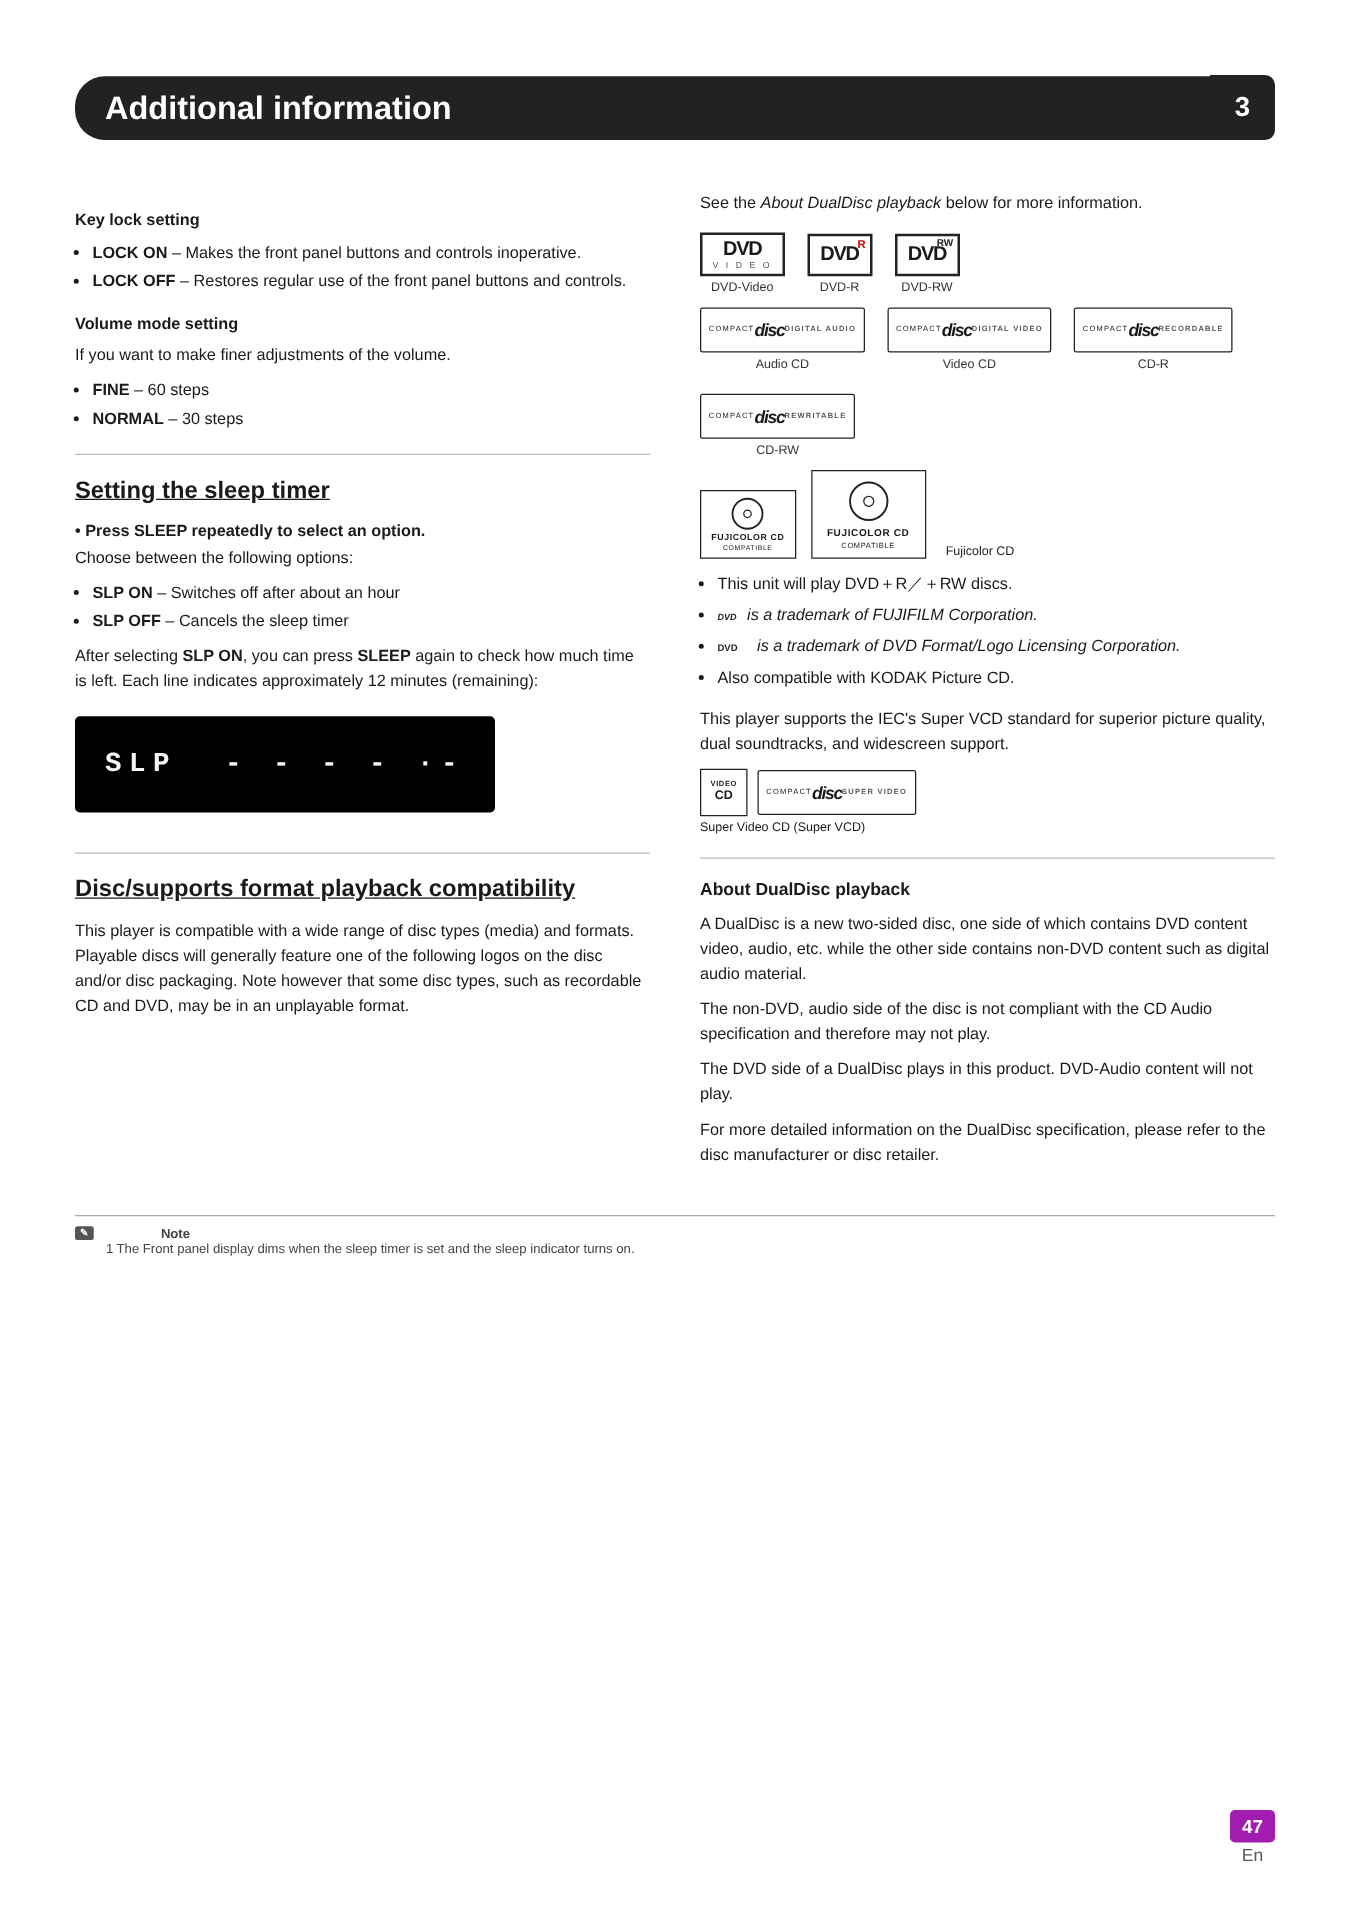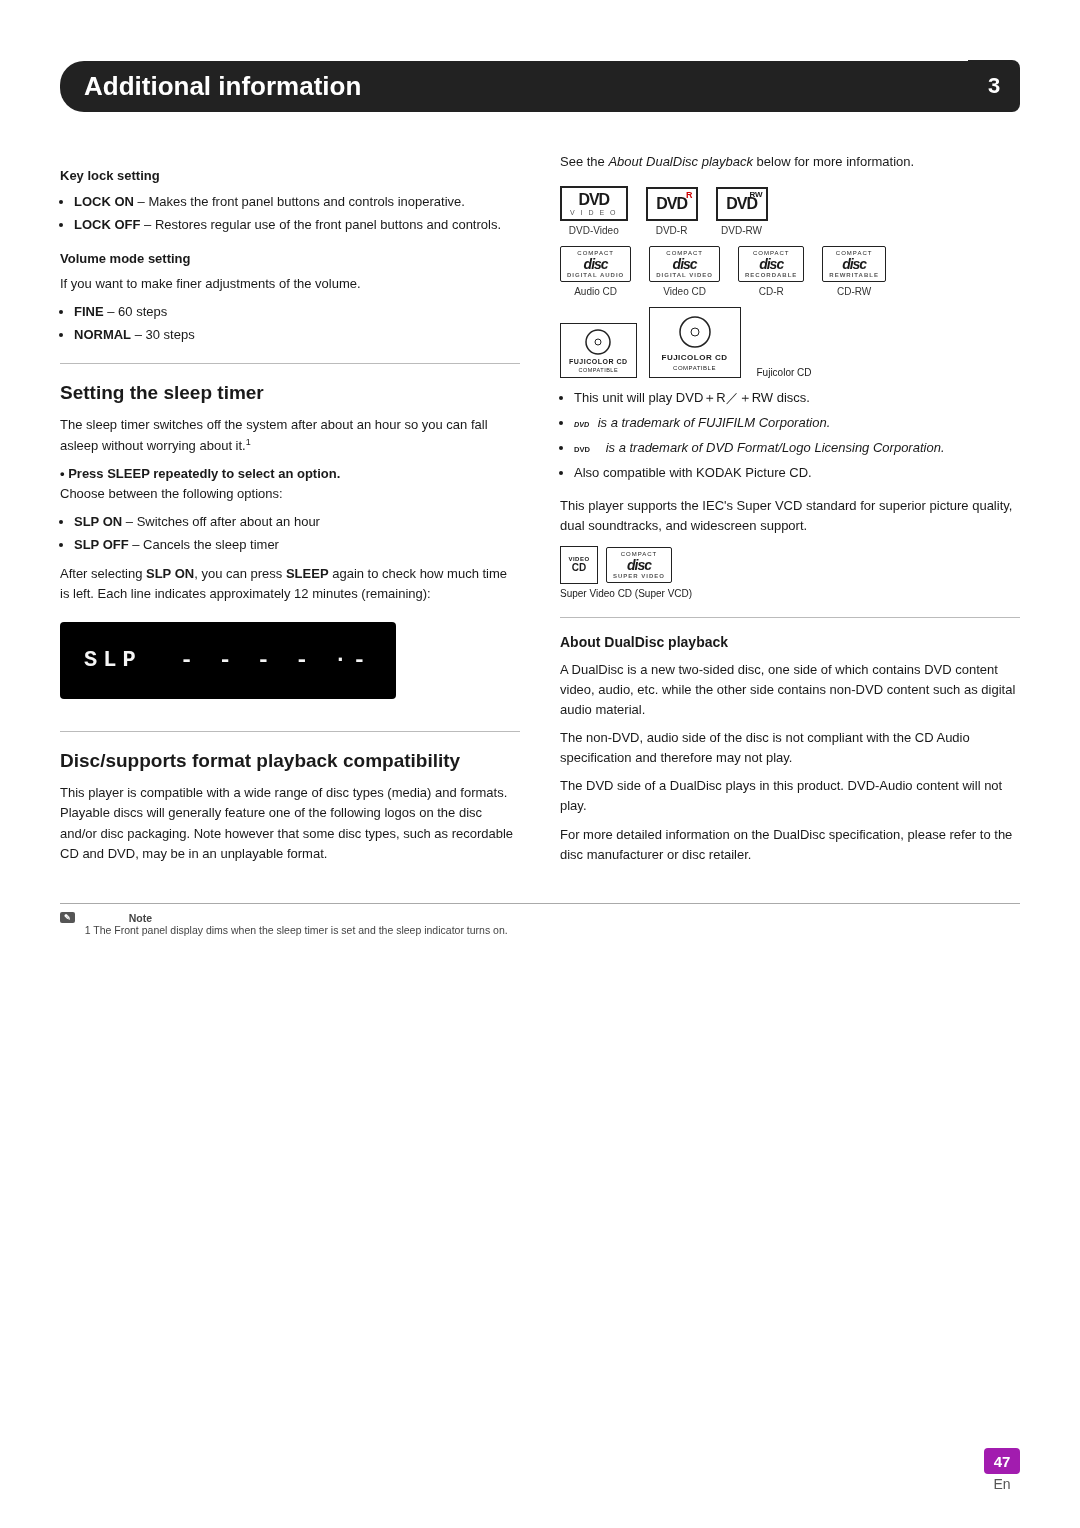--- a/index.html
+++ b/index.html
@@ -95,20 +95,21 @@
       border-top: 1px solid #bbb;
       margin: 18px 0 14px 0;
     }
 
     
     .big-section-title {
       font-size: 19px;
       font-weight: bold;
       margin-bottom: 8px;
       margin-top: 0;
+      text-decoration: underline;
     }
 
     
     .slp-display {
       background: #000000;
       color: #f5f5f5;
       font-family: 'Courier New', monospace;
       font-size: 22px;
       font-weight: bold;
       letter-spacing: 6px;
@@ -170,21 +171,20 @@
       top: 2px;
       right: 3px;
       color: #c00;
     }
 
     
     .cd-logo {
       border: 1.5px solid #222;
       padding: 2px 6px;
       display: inline-flex;
-      flex-direction: column;
       align-items: center;
       font-weight: bold;
       font-size: 10px;
       min-width: 44px;
       min-height: 36px;
       justify-content: center;
       position: relative;
       border-radius: 2px;
     }
     .cd-logo .compact-label {
@@ -385,21 +385,20 @@
         <ul>
           <li><b>FINE</b> – 60 steps</li>
           <li><b>NORMAL</b> – 30 steps</li>
         </ul>
       </div>
 
       <hr class="section-divider">
 
       <div>
         <p class="big-section-title">Setting the sleep timer</p>
-        <p>The sleep timer switches off the system after about an hour so you can fall asleep without worrying about it.<sup>1</sup></p>
         <p><b>• Press SLEEP repeatedly to select an option.</b><br>Choose between the following options:</p>
         <ul>
           <li><b>SLP ON</b> – Switches off after about an hour</li>
           <li><b>SLP OFF</b> – Cancels the sleep timer</li>
         </ul>
         <p>After selecting <b>SLP ON</b>, you can press <b>SLEEP</b> again to check how much time is left. Each line indicates approximately 12 minutes (remaining):</p>
         <div class="slp-display">SLP &nbsp;- - - - ·-</div>
       </div>
 
       <hr class="section-divider">

